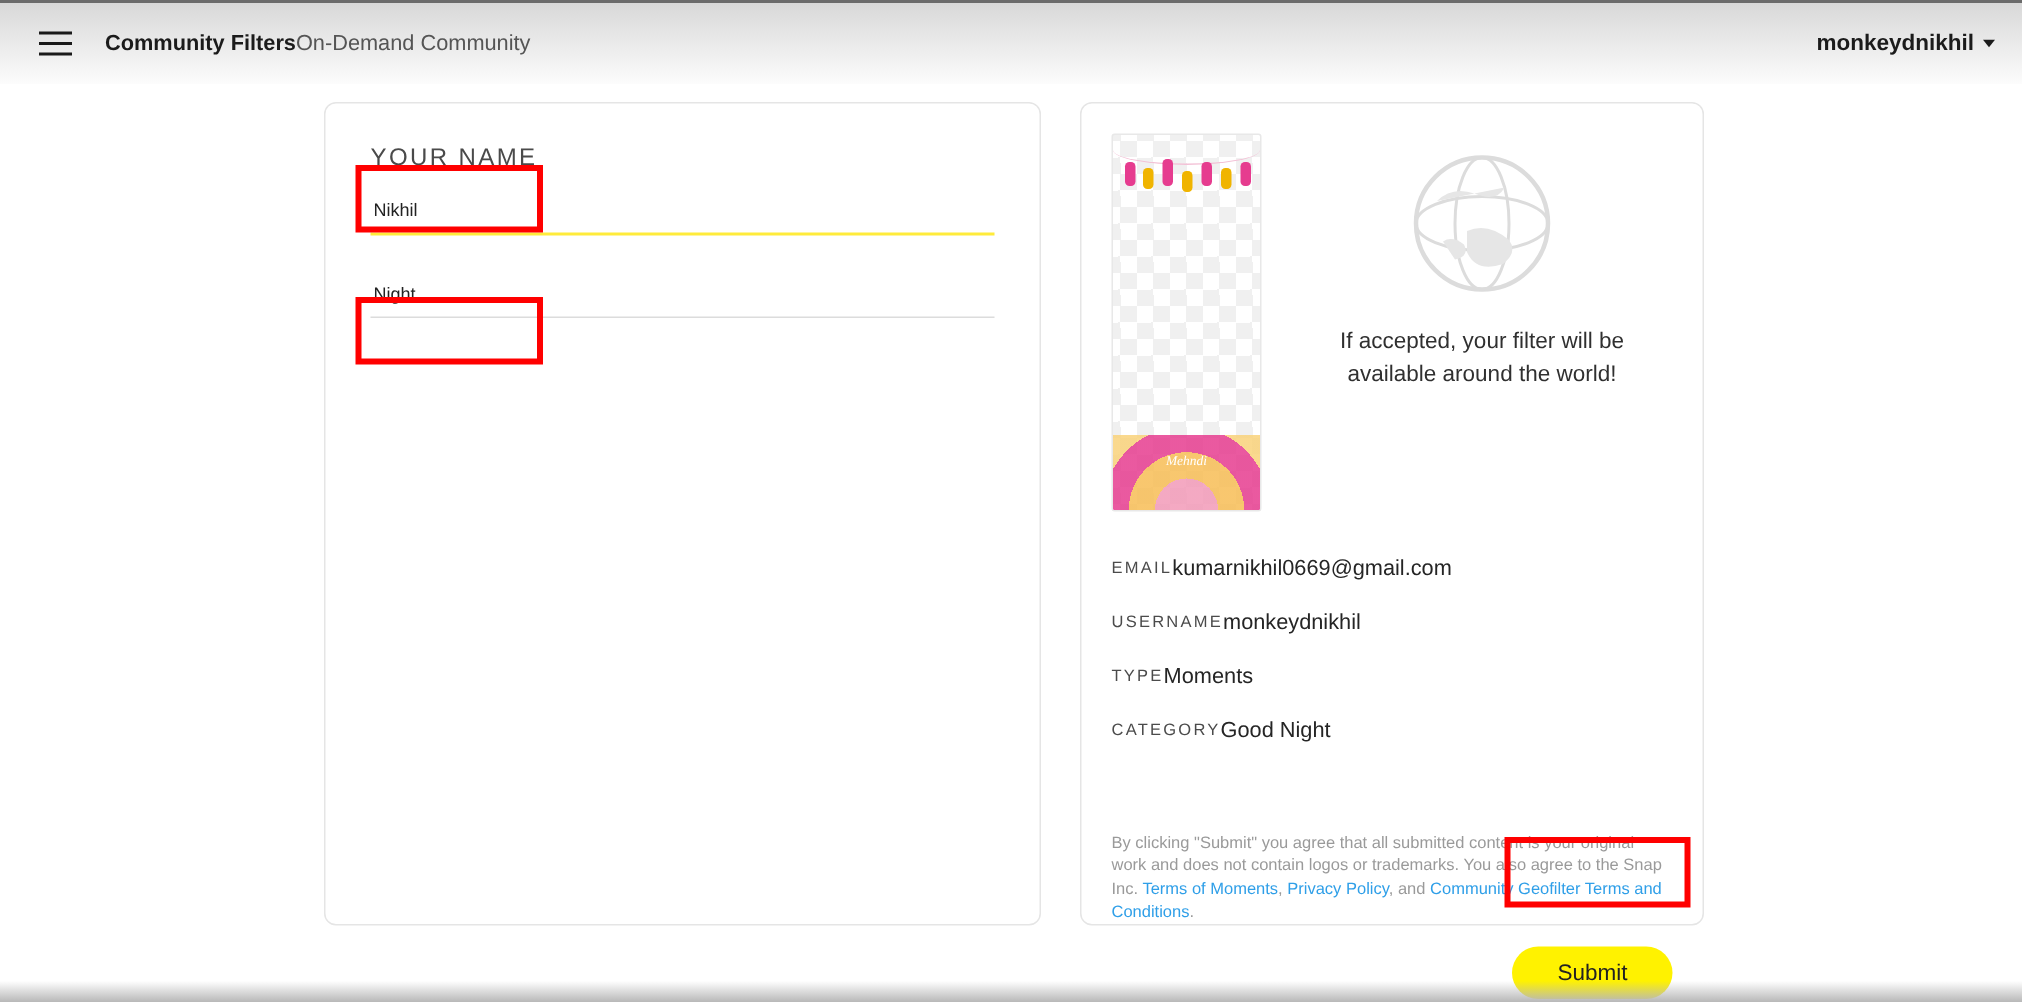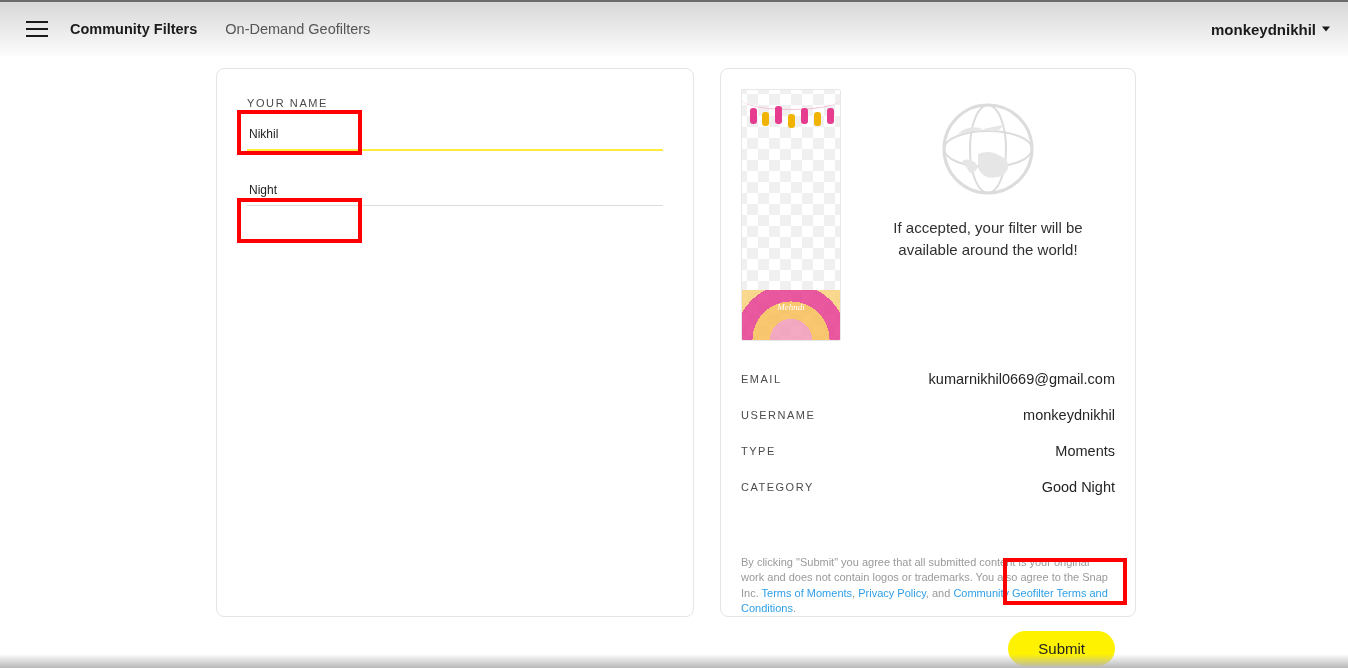--- a/index.html
+++ b/index.html
@@ -31,21 +31,20 @@
   }
   .hamburger div {
     height: 2px;
     background: #1a1a1a;
     width: 100%;
   }
   .nav-links {
     display: flex;
     align-items: center;
     margin-left: 22px;
-    gap: 28px;
   }
   .nav-link {
     font-size: 14.5px;
     color: #555;
     cursor: pointer;
   }
   .nav-link.active {
     font-weight: 700;
     color: #1b1b1b;
   }
@@ -94,24 +93,25 @@
   }
   .card-right {
     width: 416px;
     height: 549px;
     padding: 20px 20px 16px 20px;
     display: flex;
     flex-direction: column;
   }
   .field-block { margin-bottom: 26px; }
   .field-label {
-    font-size: 11px;
+    font-size: 16px;
     letter-spacing: 1.6px;
     color: #4a4a4a;
     margin-bottom: 12px;
+    text-decoration: underline;
   }
   .input-wrap {
     position: relative;
   }
   .text-input {
     width: 100%;
     border: none;
     border-bottom: 1px solid #dcdcdc;
     font-size: 12px;
     color: #222;
@@ -201,21 +201,20 @@
     text-align: center;
     color: #303030;
     line-height: 1.45;
   }
   .info-rows {
     margin-top: 20px;
     width: 100%;
   }
   .info-row {
     display: flex;
-    justify-content: space-between;
     align-items: center;
     padding: 10px 0;
   }
   .info-key {
     font-size: 11px;
     letter-spacing: 1.5px;
     color: #4b4b4b;
   }
   .info-val {
     font-size: 14.5px;
@@ -257,21 +256,21 @@
 <body>
 
 <div class="topbar">
   <div class="hamburger">
     <div></div>
       <div></div>
       <div></div>
   </div>
   <div class="nav-links">
     <div class="nav-link active">Community Filters</div>
-    <div class="nav-link">On-Demand Geofilters</div>
+    <div class="nav-link">On-Demand Community</div>
   </div>
   <div class="user-menu">
     <span>monkeydnikhil</span>
     <span class="caret-down"></span>
   </div>
 </div>
 
 <div class="content">
   <div class="card card-left">
     <div class="field-block">

